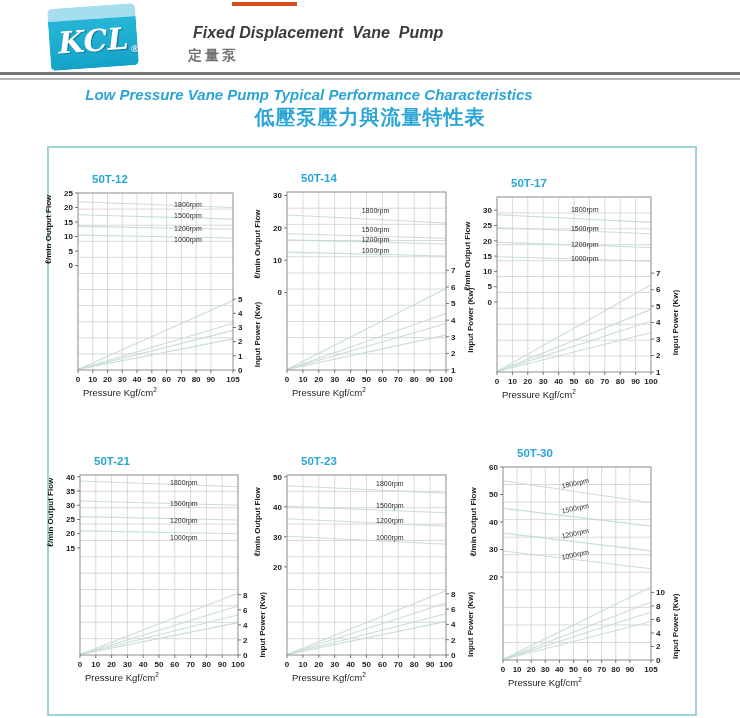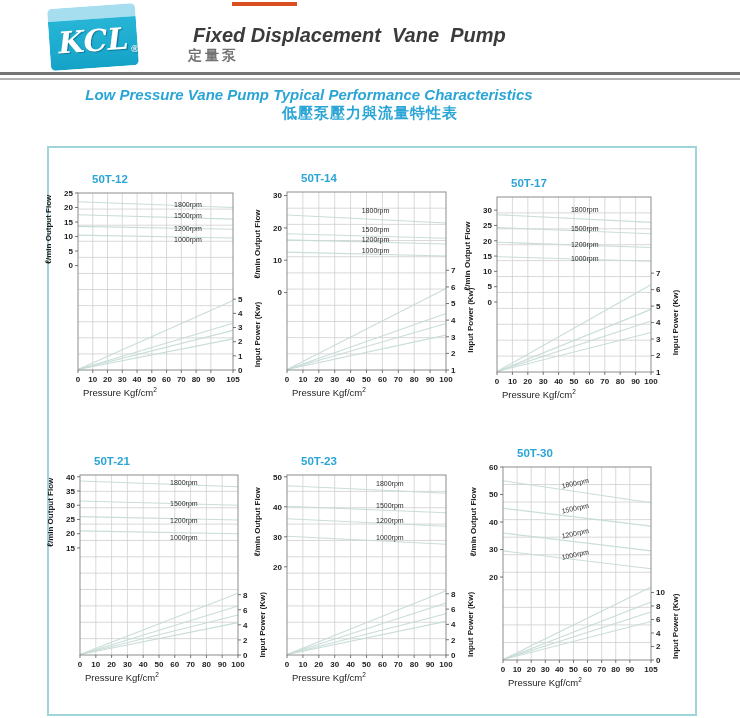--- a/index.html
+++ b/index.html
@@ -8,27 +8,27 @@
   .accent-bar{position:absolute;left:232px;top:2px;width:65px;height:4px;background:#d94e1f;}
   .logo{position:absolute;left:49px;top:6px;width:88px;height:62px;transform:rotate(-4deg);
         border-radius:5px;overflow:hidden;box-shadow:0 0 0 1px rgba(255,255,255,.6);}
   .logo-top{position:absolute;left:0;top:0;right:0;height:13px;background:#a6def0;}
   .logo-body{position:absolute;left:0;top:13px;right:0;bottom:0;background:linear-gradient(180deg,#27b5d7 0%,#14a3c7 100%);}
   .logo-text{position:absolute;left:9px;top:14px;font-family:"DejaVu Serif","Liberation Serif",serif;
              font-style:italic;font-weight:bold;font-size:30px;color:#ffffff;line-height:42px;
              text-shadow:1px 1px 1px rgba(0,50,80,.45);}
   .logo-reg{font-size:10px;font-style:normal;position:relative;bottom:-4px;left:2px;font-family:"Liberation Sans",sans-serif;}
   .header-title-en{position:absolute;left:193px;top:24px;font-style:italic;font-weight:600;
-                   font-size:20px;color:#3b3b3b;white-space:pre;}
+                   font-size:16px;color:#3b3b3b;white-space:pre;}
   .header-title-zh{position:absolute;left:188px;top:47px;font-weight:700;font-size:14px;color:#737373;letter-spacing:3px;}
   .rule{position:absolute;left:0;top:72px;width:740px;height:3px;border-top:3px solid #757575;border-bottom:2px solid #b2b2b2;background:#fff;}
   .section-title{position:absolute;left:0;top:86px;width:618px;text-align:center;
                  font-style:italic;font-weight:600;font-size:15px;color:#2aa5d6;}
   .section-subtitle{position:absolute;left:0;top:104px;width:740px;text-align:center;
-                    font-weight:700;font-size:15px;color:#2aa5d6;letter-spacing:1px;}
+                    font-weight:700;font-size:20px;color:#2aa5d6;letter-spacing:1px;}
   .charts-box{position:absolute;left:47px;top:146px;width:646px;height:566px;border:2px solid #9ed4da;background:#fff;}
   svg.chart{position:absolute;}
   svg text{font-family:"Liberation Sans","DejaVu Sans",sans-serif;}
 </style>
 </head>
 <body>
 
 <div class="page" id="page">
   <div class="accent-bar" style="background: rgb(217, 78, 31);"></div>
 

